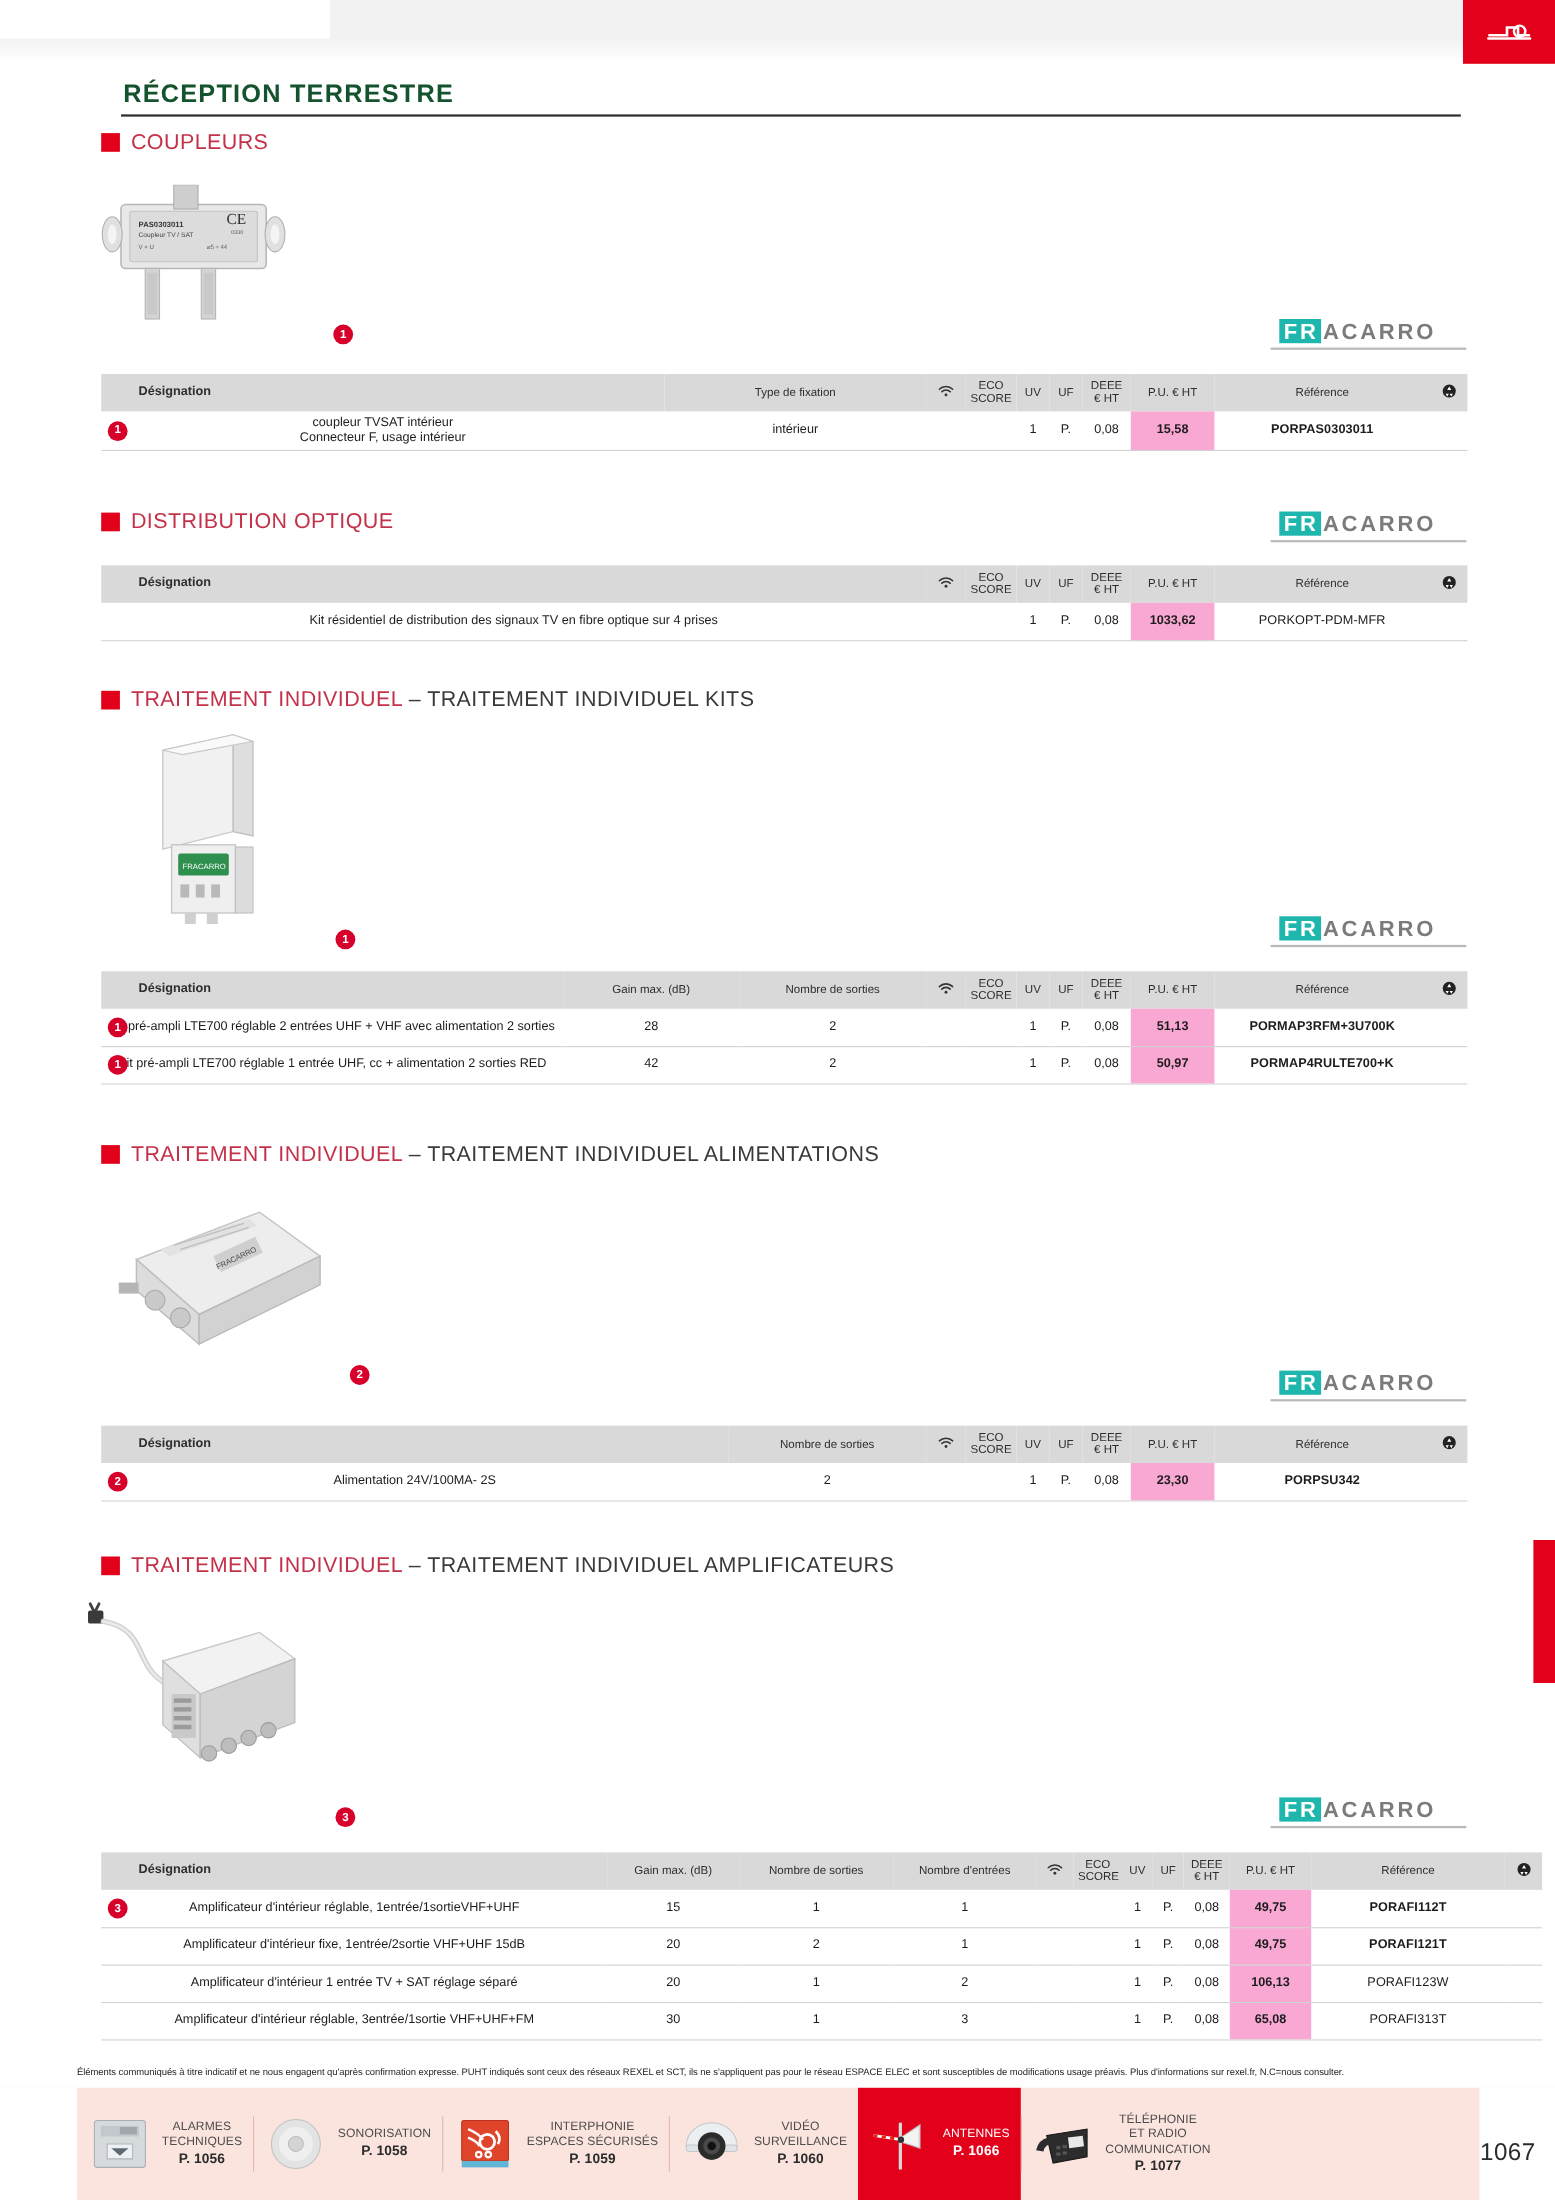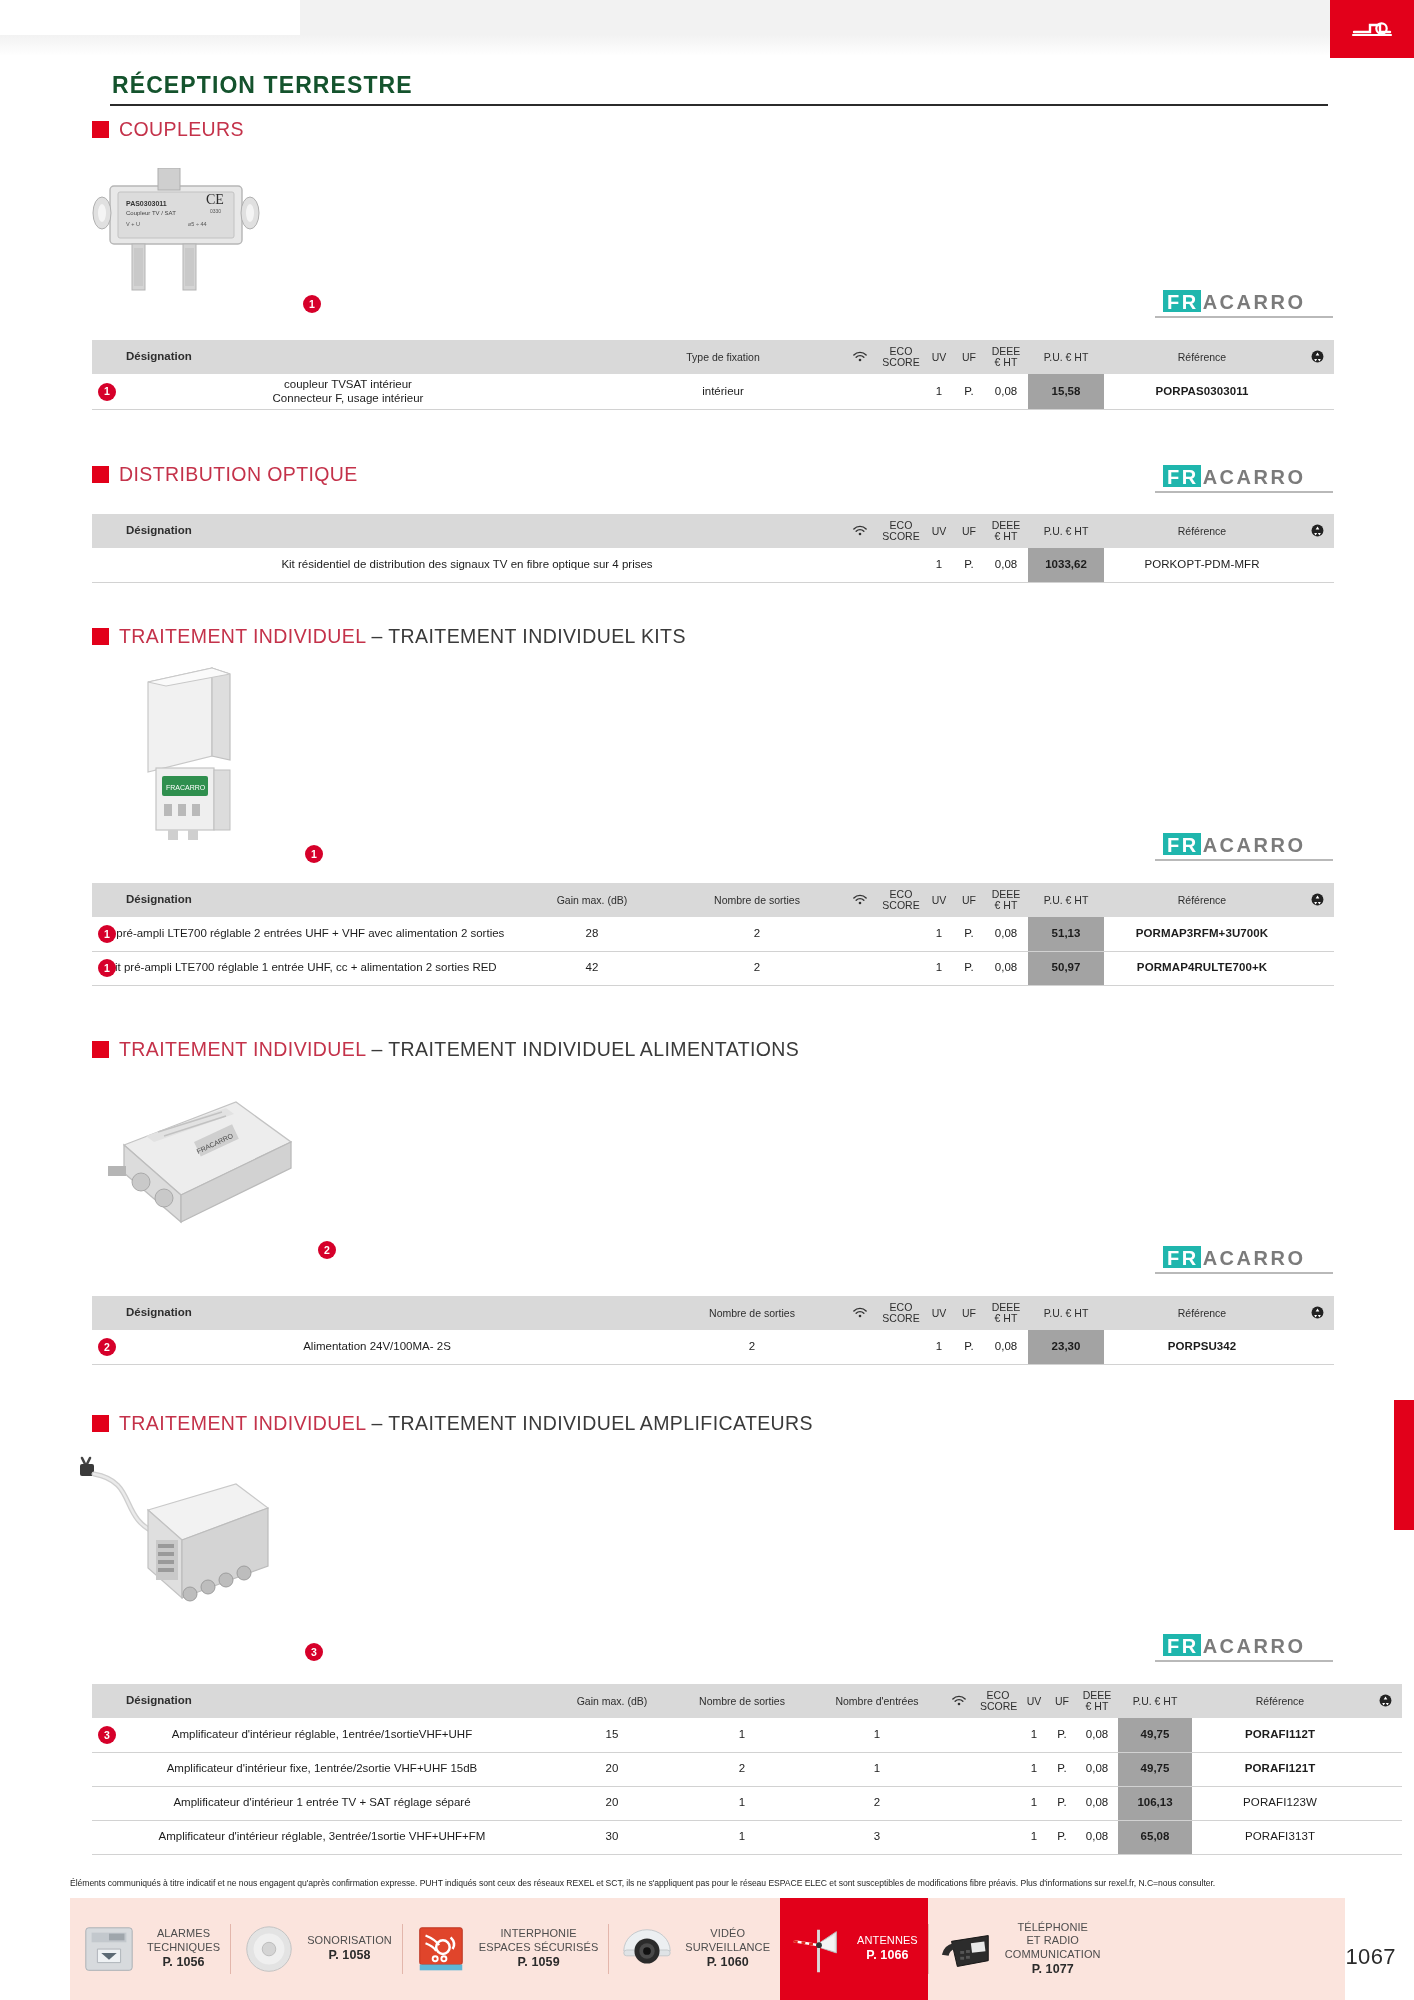--- a/index.html
+++ b/index.html
@@ -139,21 +139,21 @@
     font-size: 11.5px;
     line-height: 1.18;
   }
   table.cat tbody tr:first-child td { border-top: none; }
   td.desg {
     text-align: left;
     padding-left: 34px;
     position: relative;
   }
   td.price {
-    background: #a3a3a3;
+    background: #f9a8d4;
     font-weight: bold;
     font-size: 13px;
   }
   th.price { background: #eddcd6; }
   td.ref {
     font-weight: bold;
     font-size: 13px;
     text-align: left;
     padding-left: 14px;
     letter-spacing: .1px;
@@ -766,21 +766,21 @@
     <td class="num">0,08</td>
     <td class="price">65,08</td>
     <td class="ref light">PORAFI313T</td>
     <td></td>
   </tr>
       </tbody>
   </table>
 
   <div class="side-tab"></div>
 
-  <div class="disclaimer">Éléments communiqués à titre indicatif et ne nous engagent qu'après confirmation expresse. PUHT indiqués sont ceux des réseaux REXEL et SCT, ils ne s'appliquent pas pour le réseau ESPACE ELEC et sont susceptibles de modifications fibre préavis. Plus d'informations sur rexel.fr, N.C=nous consulter.</div>
+  <div class="disclaimer">Éléments communiqués à titre indicatif et ne nous engagent qu'après confirmation expresse. PUHT indiqués sont ceux des réseaux REXEL et SCT, ils ne s'appliquent pas pour le réseau ESPACE ELEC et sont susceptibles de modifications usage préavis. Plus d'informations sur rexel.fr, N.C=nous consulter.</div>
   <div class="footer-band"></div>
   <div class="footer-white-l"></div>
   <div class="footer-white-r"></div>
   <div class="foot-items" id="foot-items">
   <div class="foot-item ">
     <span class="foot-ic"><svg viewBox="0 0 60 56">
             <rect x="6" y="6" width="48" height="44" rx="3" fill="#d7dadd" stroke="#a9aeb3"></rect>
             <rect x="12" y="11" width="36" height="10" fill="#c3c8cd"></rect>
             <rect x="30" y="12" width="16" height="7" fill="#9fa6ac"></rect>
             <path d="M18 28 h24 v14 h-24 z" fill="#eef1f3" stroke="#aeb3b8"></path>

